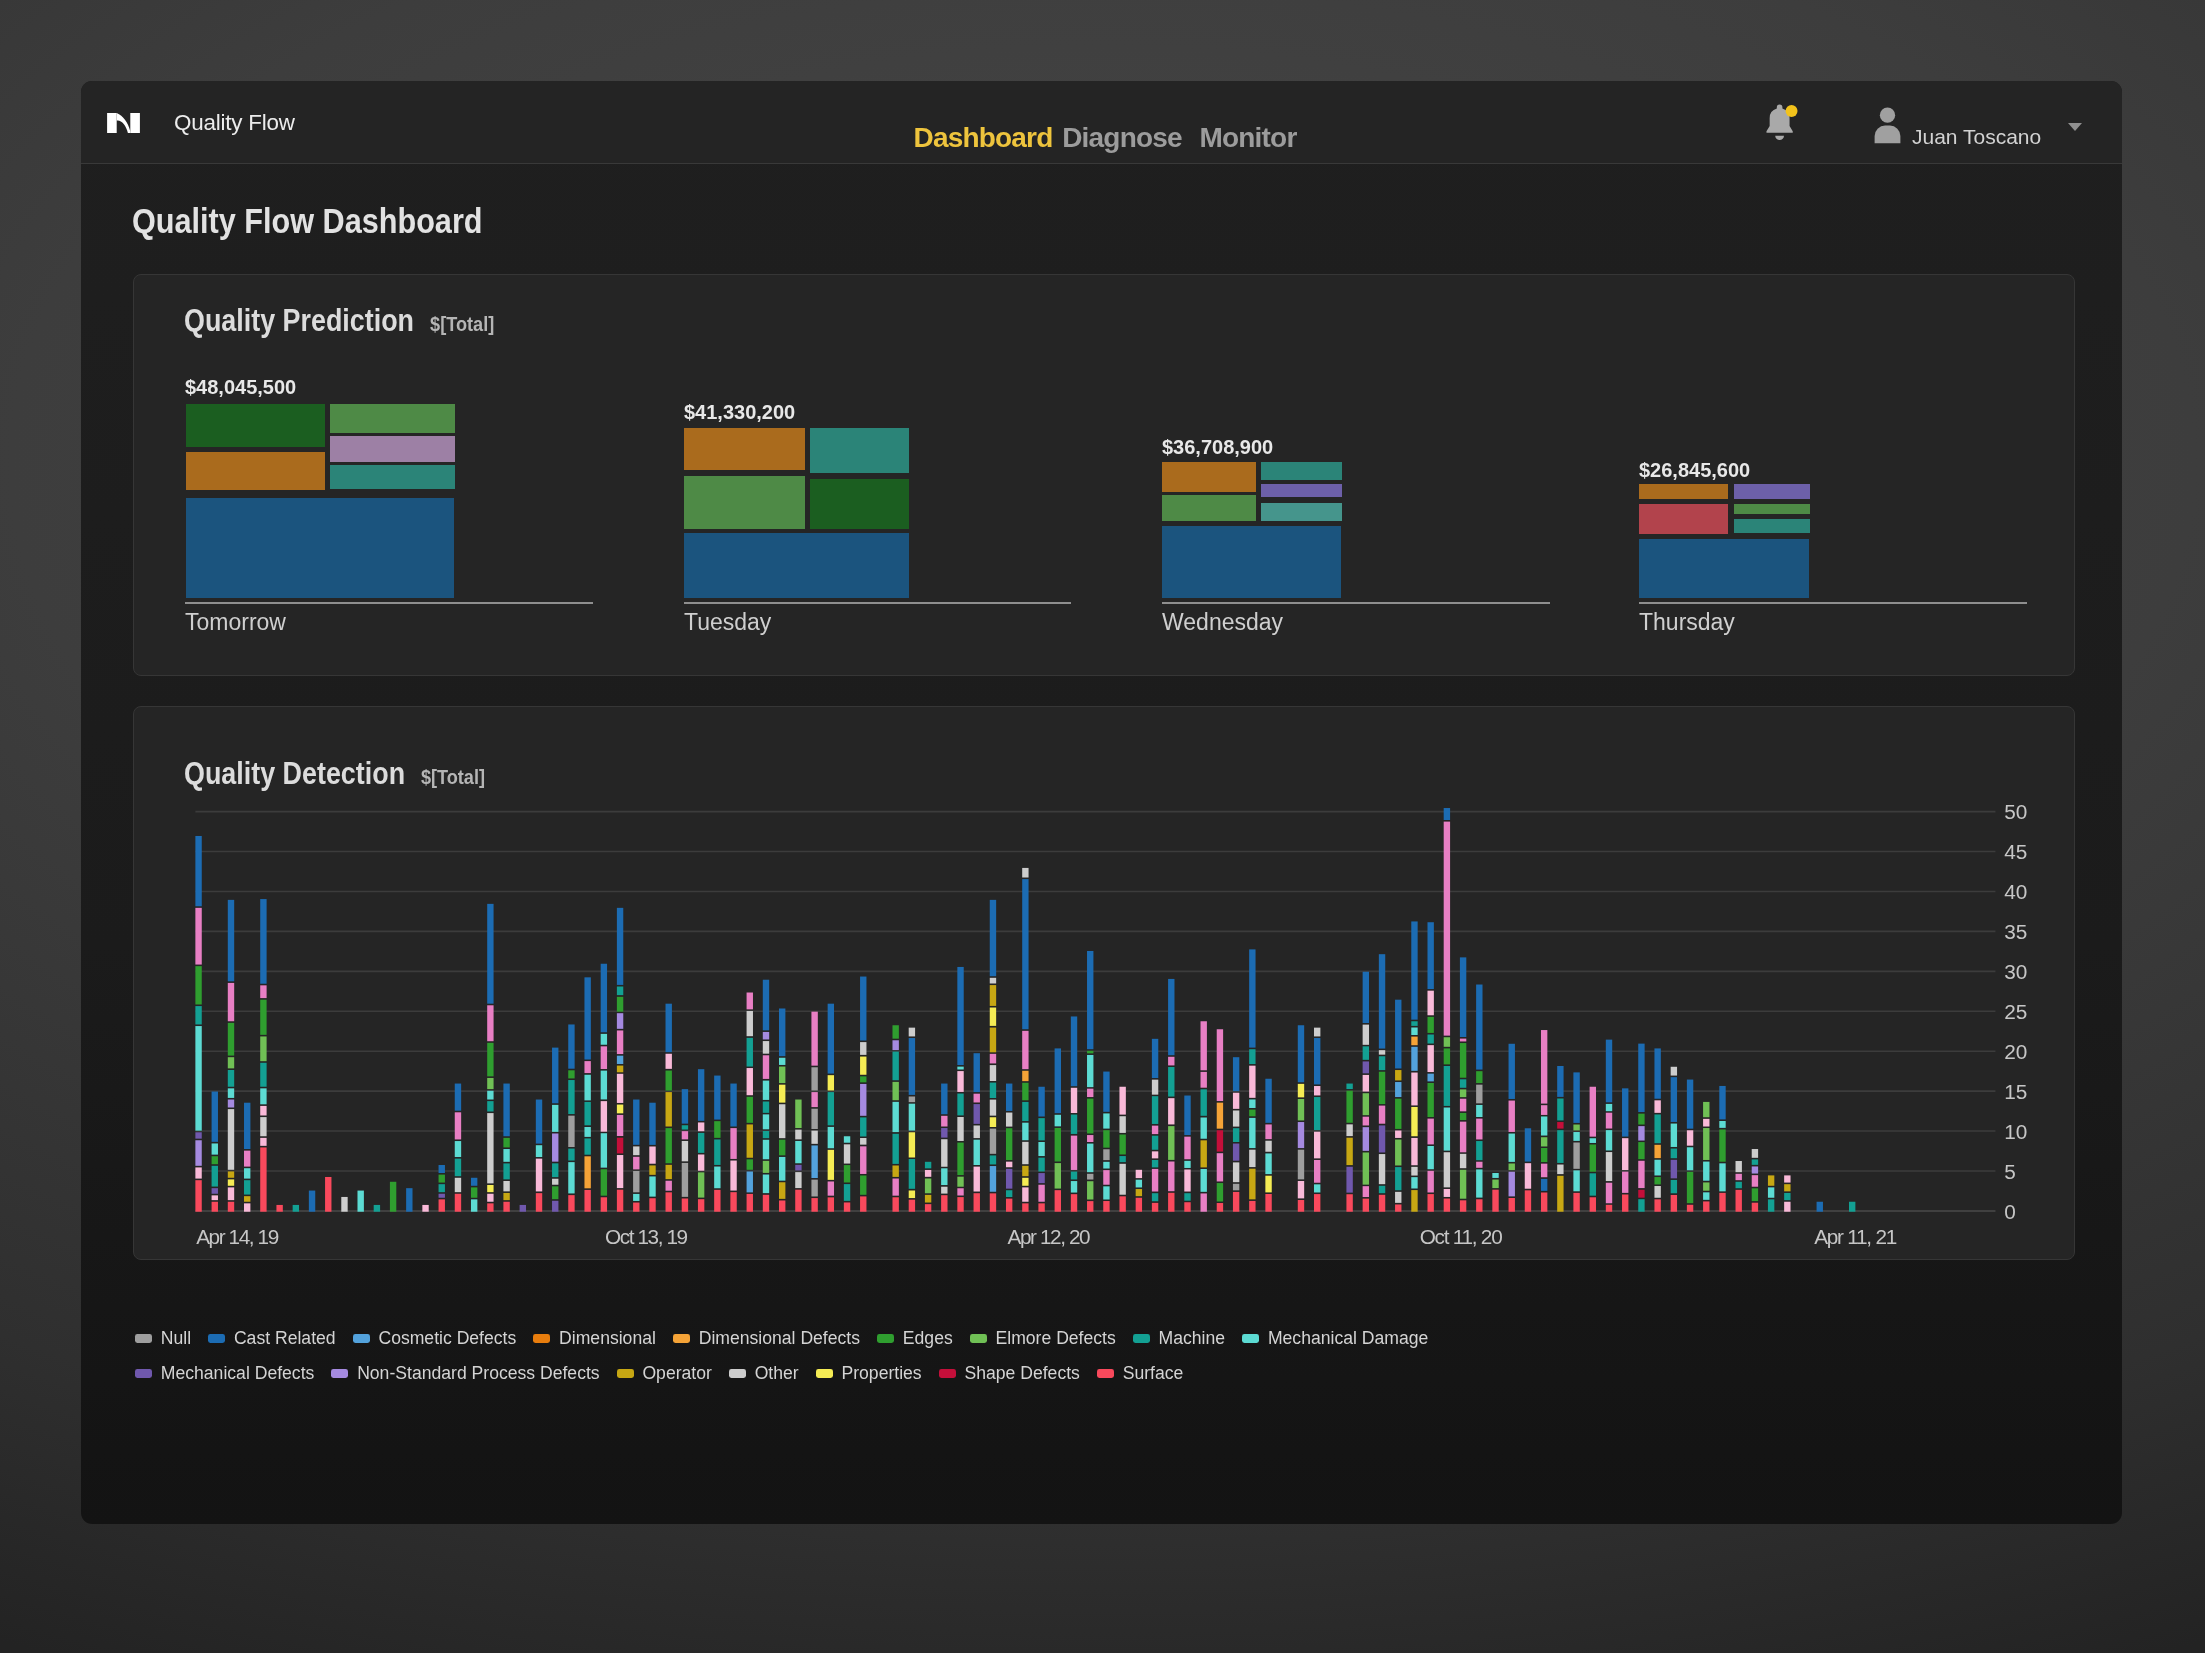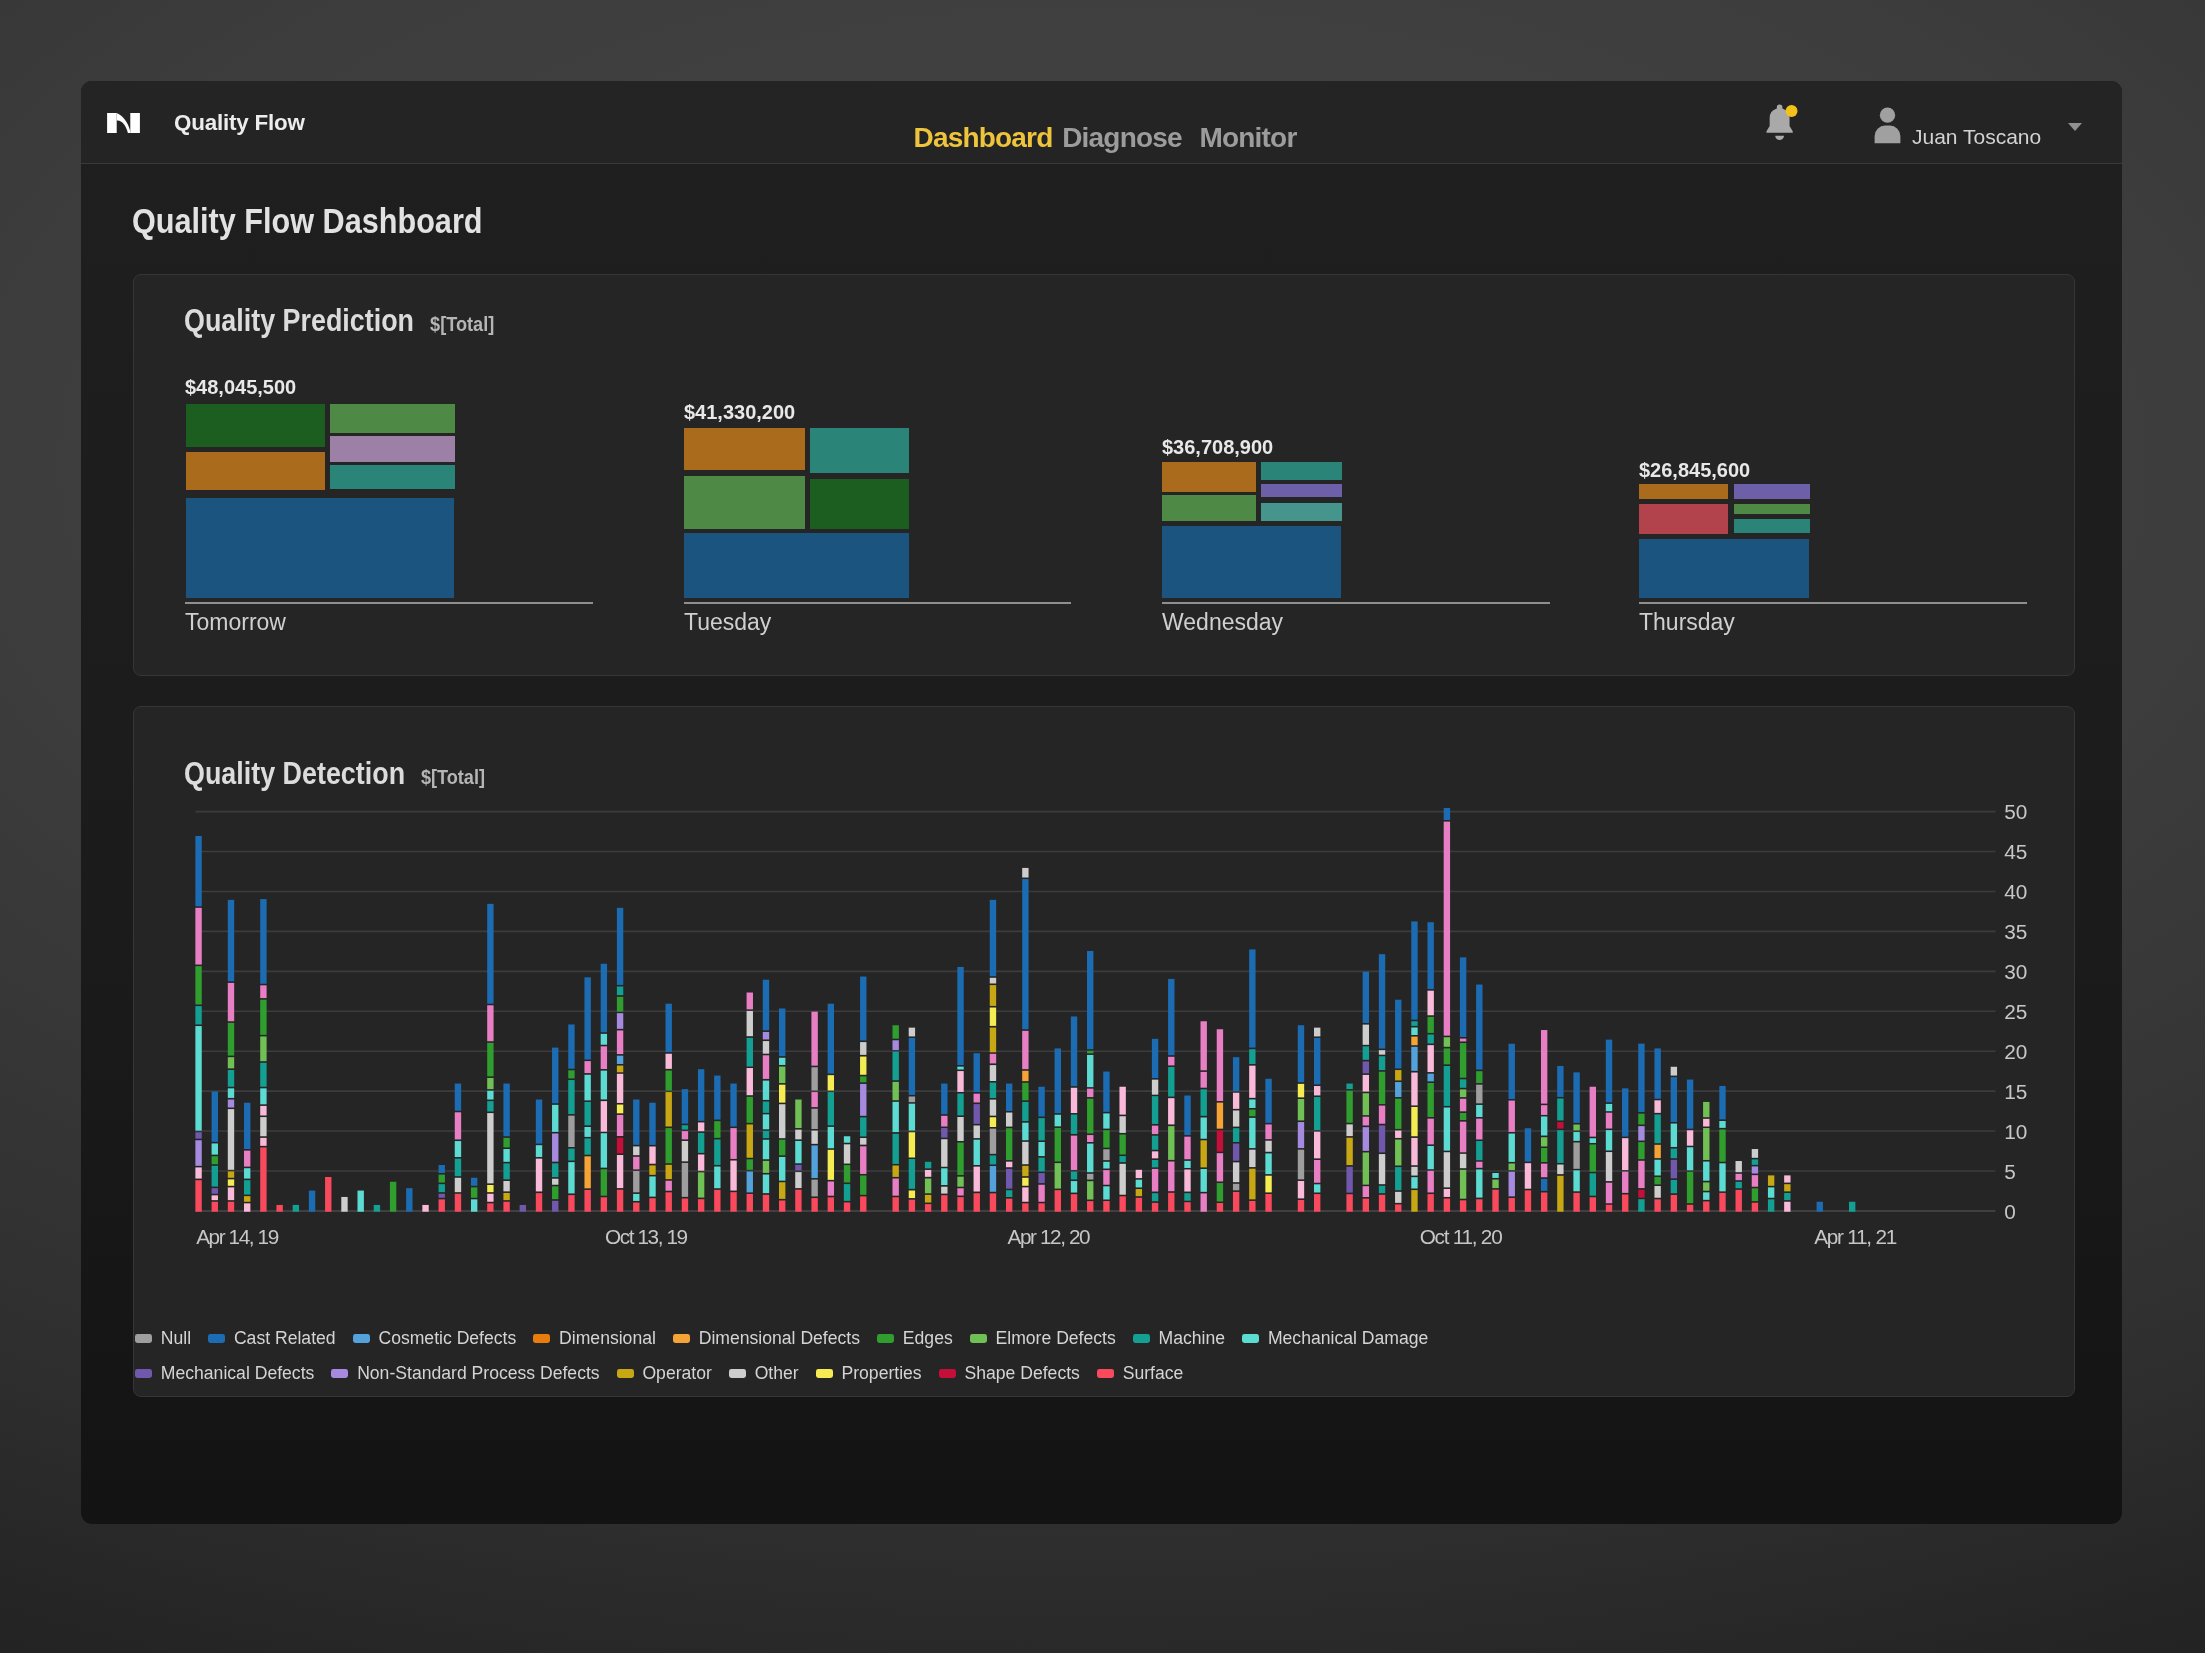--- a/index.html
+++ b/index.html
@@ -1,35 +1,35 @@
 <!DOCTYPE html>
 <html style="font-size:12.8px"><head><meta charset="utf-8">
 <style>
 *{margin:0;padding:0;box-sizing:border-box}
 html,body{width:2205px;height:1654px;overflow:hidden}
 body{font-family:"Liberation Sans",sans-serif;background:radial-gradient(110% 80% at 50% 28%, #474747 0%, #3d3d3d 45%, #2f2f2f 80%, #232323 100%)}
 .app{position:absolute;left:81px;top:81px;width:2041px;height:1443px;border-radius:11.2px;
  background:linear-gradient(180deg,#1f1f1f 0%,#1b1b1b 60%,#131313 100%);overflow:hidden}
 .hdr{position:absolute;left:0;top:0;width:100%;height:83px;background:#242424;border-bottom:1.6px solid #393939}
 .logo{position:absolute;left:25.6px;top:32px}
-.brand{position:absolute;left:93px;top:29px;font-size:22.4px;font-weight:700;color:#ececec;letter-spacing:-0.2px}
+.brand{position:absolute;left:93px;top:29px;font-size:22.4px;font-weight:400;color:#ececec;letter-spacing:-0.2px}
 .nav{position:absolute;top:41px;font-size:28px;font-weight:700;color:#9c9c9c;transform:translateX(-50%);letter-spacing:-0.8px}
 .nav.act{color:#eec43d}
 .bell{position:absolute;left:1684px;top:21.6px}
 .avatar{position:absolute;left:1792px;top:22.4px}
 .uname{position:absolute;left:1831px;top:44px;font-size:21px;color:#d2d2d2}
 .caret{position:absolute;left:1987px;top:42px;width:0;height:0;border-left:7.2px solid transparent;border-right:7.2px solid transparent;border-top:8.8px solid #909090}
 .h1{position:absolute;left:51px;top:120px;font-size:35px;font-weight:700;color:#e2e2e2;transform:scaleX(0.875);transform-origin:0 0;white-space:nowrap}
 .toggle{position:absolute;left:1652px;top:114px;width:343px;height:54px;border-radius:6.4px;background:#2b2b2b;font-size:21.6px}
 .tbtn{position:absolute;top:0;height:54px;display:flex;align-items:center;justify-content:center}
 .tbtn.on{left:0;width:168px;background:#4a4a4a;border-radius:6.4px;color:#f2f2f2}
 .tbtn.off{left:168px;width:175px;color:#9a9a9a}
 .card{position:absolute;left:52px;width:1942px;background:#252525;border:1.6px solid #363636;border-radius:8px}
 .cpred{top:193px;height:402px}
-.cdet{top:625px;height:691px}
+.cdet{top:625px;height:554px}
 .ctitle{position:absolute;left:50px;font-size:32px;font-weight:700;color:#dcdcdc;transform:scaleX(0.84);transform-origin:0 0;white-space:nowrap}
 .ctitle .tot{font-size:20px;color:#b5b5b5;margin-left:19px;display:inline-block;transform:scaleX(1.08);transform-origin:0 70%}
 .tmb{position:absolute}
 .tmv{position:absolute;font-size:20px;font-weight:700;color:#e8e8e8}
 .tmax{position:absolute;height:1.6px;background:#8f8f8f}
 .tmd{position:absolute;font-size:23px;color:#cfcfcf}
 .detsvg{position:absolute;left:0;top:0}
 .legend{position:absolute;left:54px;top:1240px;color:#d4d4d4;font-size:17.6px}
 .lrow{height:35px;display:flex;align-items:center}
 .li{display:inline-flex;align-items:center;margin-right:17px;white-space:nowrap}

